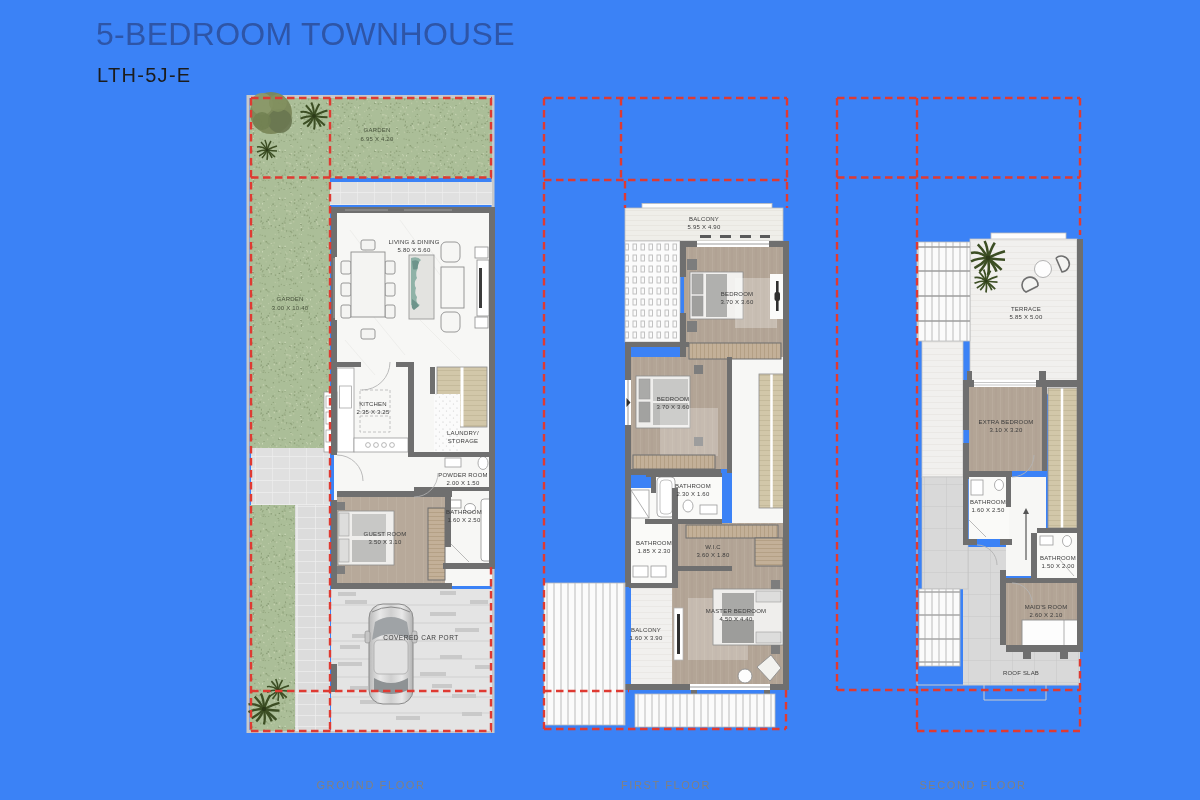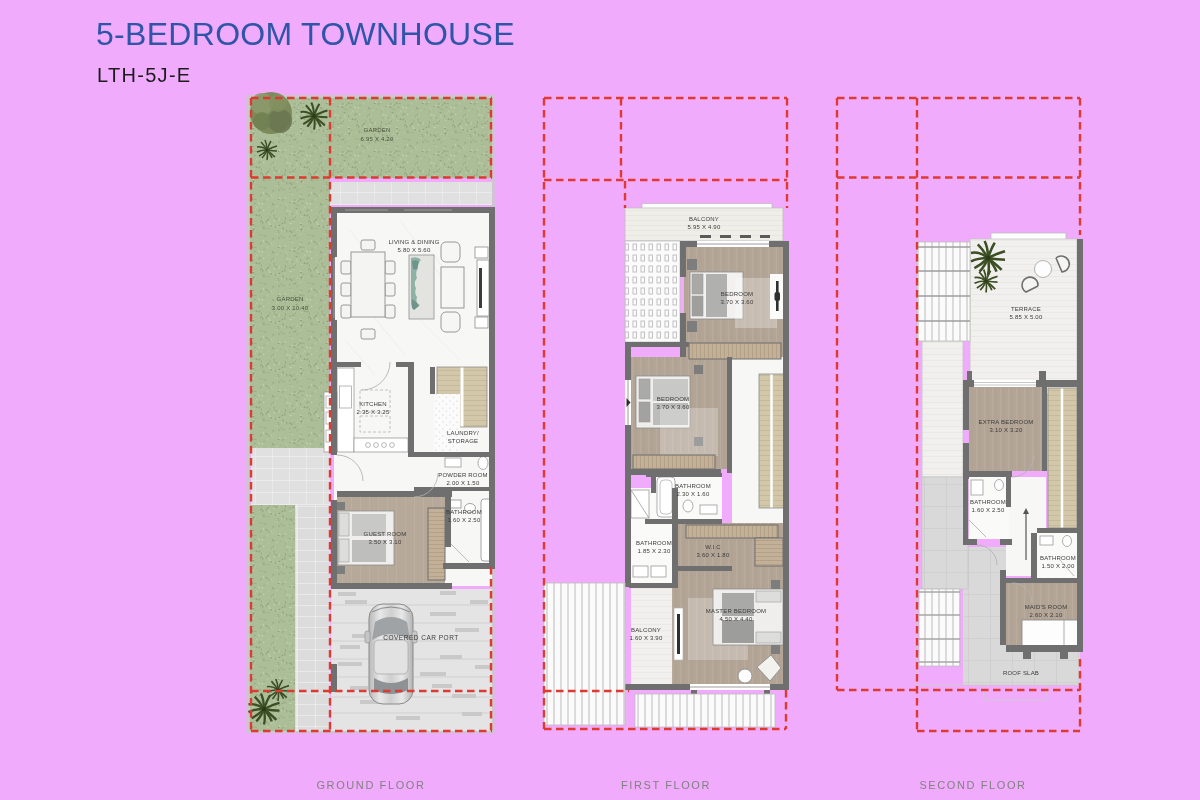--- a/index.html
+++ b/index.html
@@ -1,16 +1,16 @@
 <!DOCTYPE html>
 <html><head>
 <meta charset="utf-8">
 <style>
   html,body{margin:0;padding:0;background:#ffffff;}
-  .wrap{width:1200px;height:800px;position:relative;overflow:hidden;background:#f0abfc;}
+  .wrap{width:1200px;height:800px;position:relative;overflow:hidden;background:#3b82f6;}
   text{font-family:"Liberation Sans",sans-serif;}
   .lbl{font-size:6px;fill:#3b3b3b;text-anchor:middle;letter-spacing:0.2px;}
   .lblg{font-size:6px;fill:#47523c;text-anchor:middle;letter-spacing:0.2px;}
   .flr{font-size:11px;fill:#818181;text-anchor:middle;letter-spacing:1.6px;}
 </style>
 </head>
 <body>
 <div class="wrap">
 <svg width="1200" height="800" viewBox="0 0 1200 800">
 <defs>

